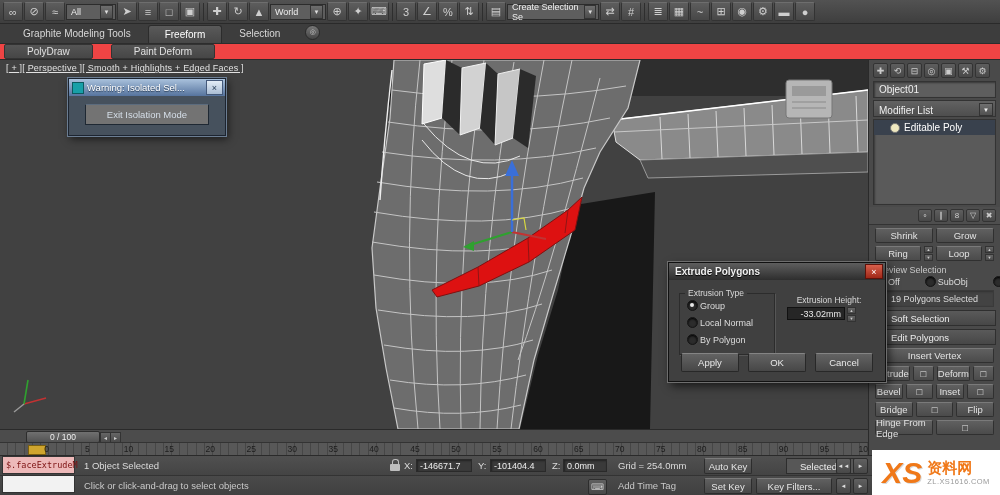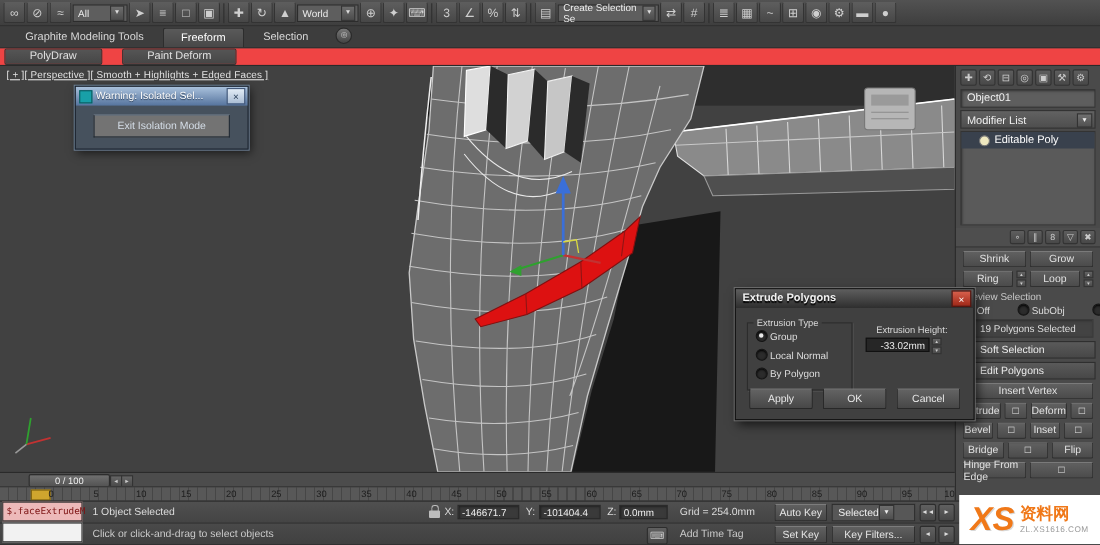--- a/index.html
+++ b/index.html
@@ -102,21 +102,21 @@
   .listenerw{position:absolute;left:2px;top:475px;width:73px;height:18px;background:#f2f2f2;border:1px solid #333;
     box-sizing:border-box;z-index:6;}
   .stext{position:absolute;font-size:9.5px;color:#dcdcdc;top:4px;}
   .cfield{position:absolute;top:3px;height:13px;background:#3a3a3a;border:1px solid #2a2a2a;
     box-shadow:inset 1px 1px 2px #222;color:#eee;font-size:9px;display:flex;align-items:center;
     padding:0 3px;box-sizing:border-box;}
   .sbtn{position:absolute;top:2px;height:16px;background:linear-gradient(#606060,#484848);border:1px solid #2d2d2d;
     border-top-color:#7c7c7c;border-radius:2px;color:#e5e5e5;font-size:9.5px;display:flex;
     align-items:center;justify-content:center;box-sizing:border-box;}
   .sdd{position:absolute;top:2px;height:16px;background:#575757;border:1px solid #2d2d2d;display:flex;
-    align-items:center;justify-content:flex-start;color:#eee;font-size:9.5px;padding:0 2px 0 5px;box-sizing:border-box;}
+    align-items:center;justify-content:center;color:#eee;font-size:9.5px;padding:0 2px 0 5px;box-sizing:border-box;margin-left:30px;}
   .sdd .ddar{width:12px;height:12px;background:linear-gradient(#6e6e6e,#4e4e4e);border:1px solid #333;
     font-size:6px;display:flex;align-items:center;justify-content:center;}
   .pbtn{position:absolute;top:2px;width:15px;height:16px;background:linear-gradient(#606060,#484848);
     border:1px solid #2d2d2d;border-radius:2px;font-size:6px;color:#ddd;display:flex;align-items:center;
     justify-content:center;box-sizing:border-box;}
   .lock{position:absolute;left:390px;top:8px;width:10px;height:7px;background:#bdbdbd;border-radius:1px;}
   .lock::before{content:"";position:absolute;top:-5px;left:2px;width:5px;height:5px;border:1.5px solid #bdbdbd;
     border-bottom:none;border-radius:3px 3px 0 0;}
   .kbicon{position:absolute;left:588px;top:3px;width:17px;height:14px;background:linear-gradient(#606060,#484848);
     border:1px solid #2d2d2d;border-radius:2px;font-size:9px;color:#ccc;display:flex;align-items:center;justify-content:center;}

